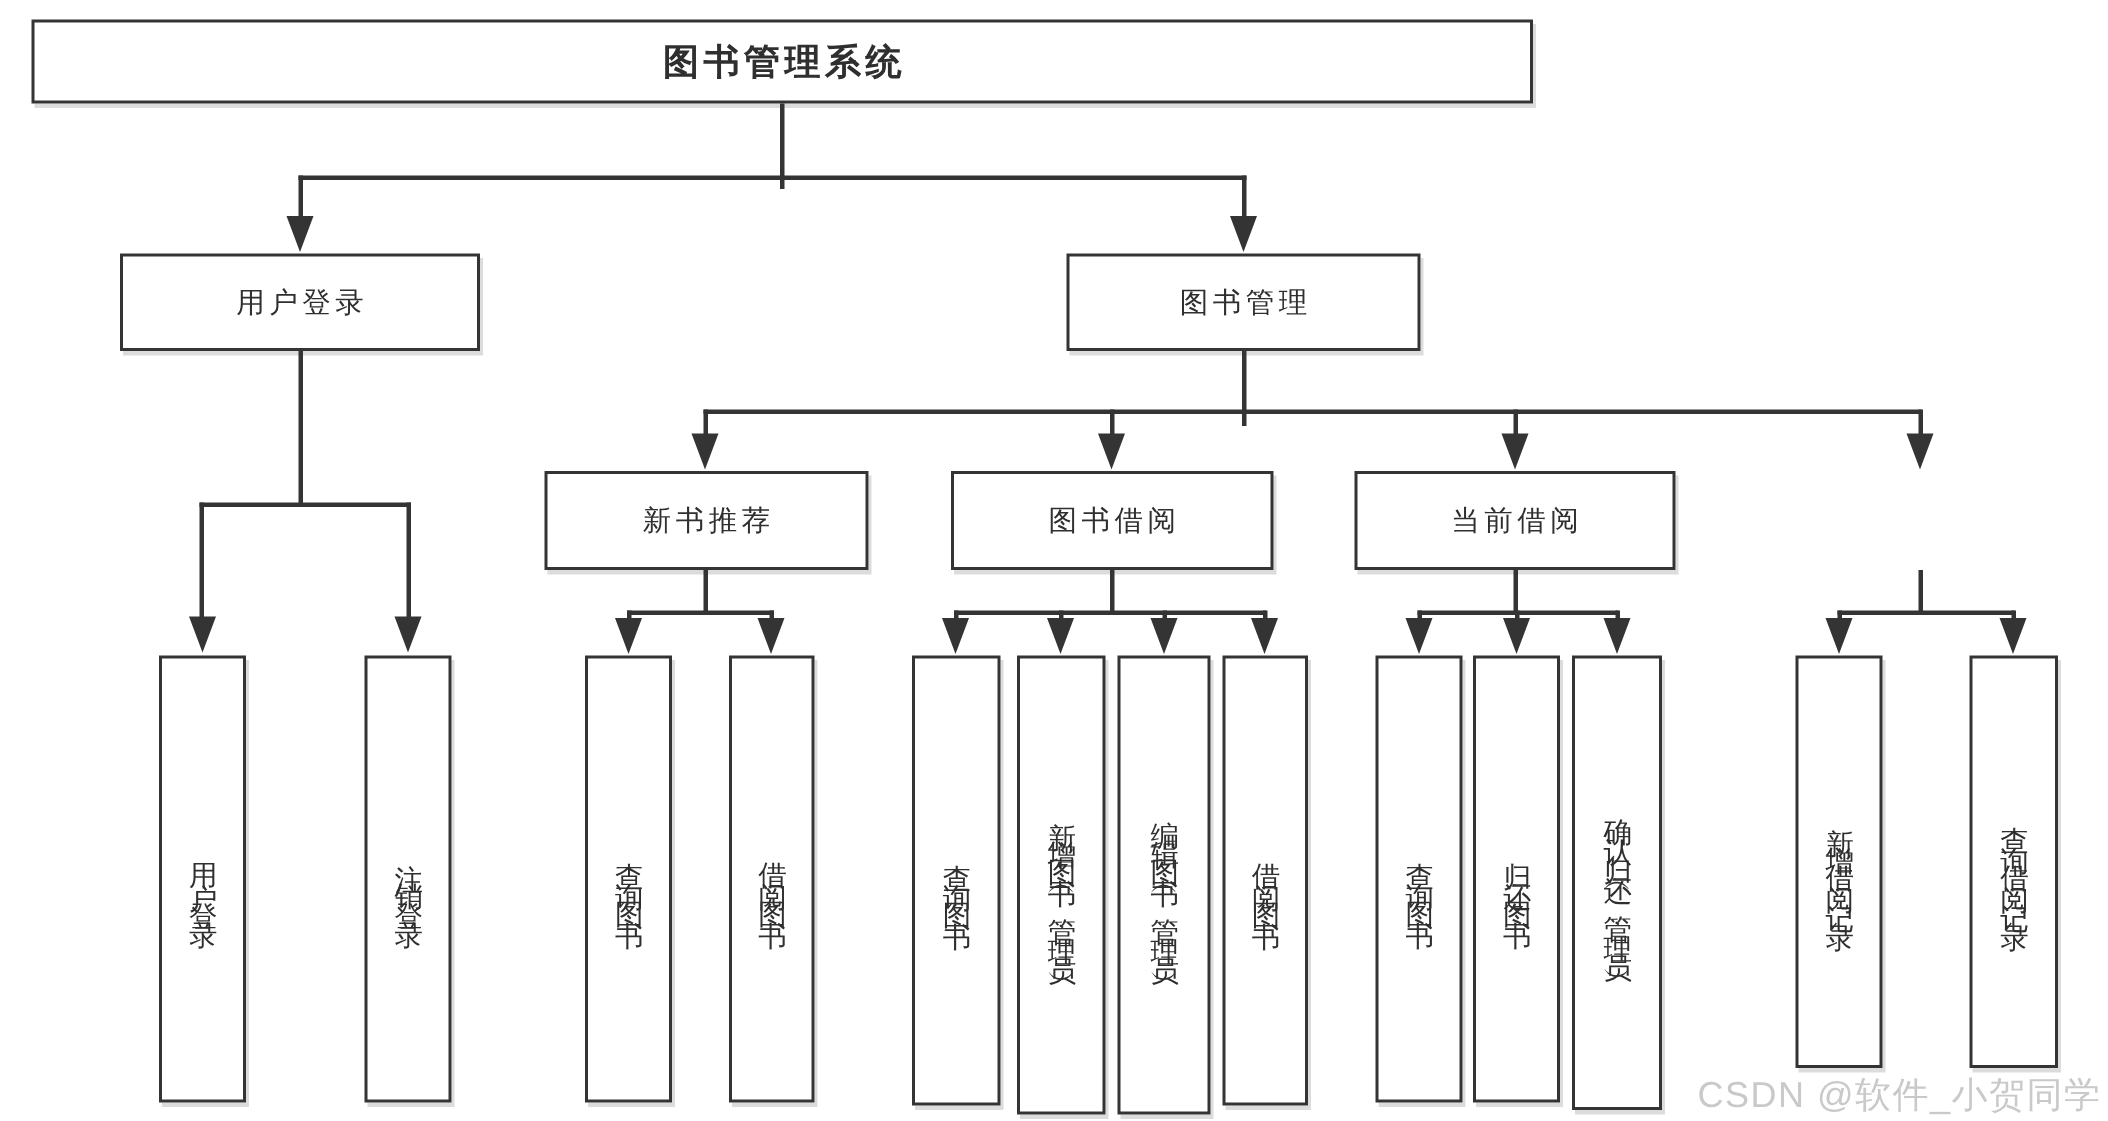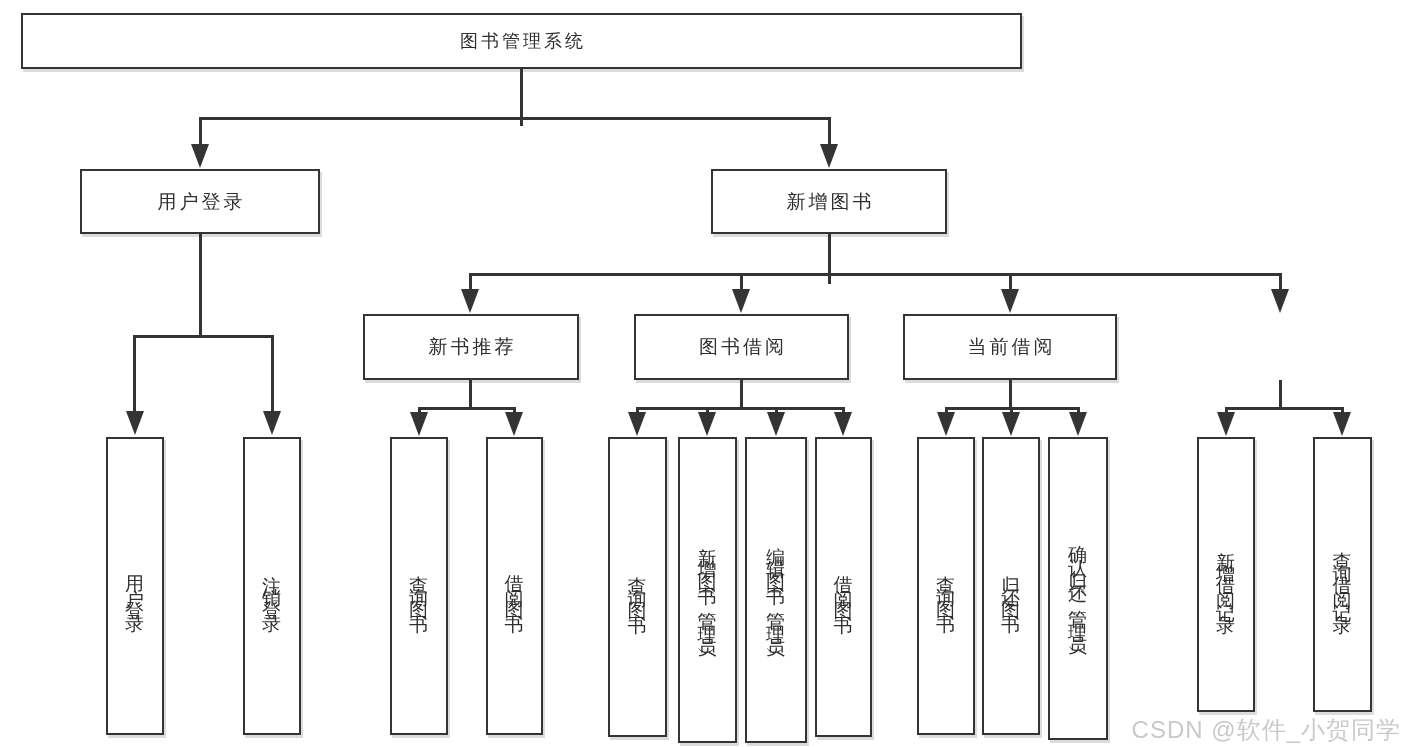--- a/index.html
+++ b/index.html
@@ -21,21 +21,21 @@
     align-items: center;
     justify-content: center;
     box-shadow: 2px 3px 0 rgba(130,130,130,0.28);
   }
   .hlabel {
     font-size: 19px;
     letter-spacing: 3px;
     white-space: nowrap;
     text-indent: 3px;
   }
-  .title-box .hlabel { font-size: 18px; }
+  .title-box .hlabel { font-size: 24px; font-weight: bold; }
   .vlabel {
     writing-mode: vertical-rl;
     text-orientation: mixed;
     font-size: 19px;
     letter-spacing: 13px;
     line-height: 1;
   }
   .hline, .vline { position: absolute; background: #343434; }
   .arrow {
     position: absolute;
@@ -68,21 +68,21 @@
   <div class="hline" style="left:199px; top:117px; width:632px; height:3px;"></div>
   <div class="vline" style="left:199px; top:117px; width:3px; height:29px;"></div>
   <div class="arrow" style="left:191px; top:144px;"></div>
   <div class="vline" style="left:828px; top:117px; width:3px; height:29px;"></div>
   <div class="arrow" style="left:820px; top:144px;"></div>
 
   <div class="box" style="left:80px; top:169px; width:240px; height:65px;">
     <span class="hlabel">用户登录</span>
   </div>
   <div class="box" style="left:711px; top:169px; width:236px; height:65px;">
-    <span class="hlabel">新增图书</span>
+    <span class="hlabel">图书管理</span>
   </div>
 
   <div class="vline" style="left:199px; top:234px; width:3px; height:104px;"></div>
   <div class="hline" style="left:133px; top:335px; width:141px; height:3px;"></div>
   <div class="vline" style="left:133px; top:335px; width:3px; height:79px;"></div>
   <div class="arrow" style="left:126px; top:411px;"></div>
   <div class="vline" style="left:271px; top:335px; width:3px; height:79px;"></div>
   <div class="arrow" style="left:263px; top:411px;"></div>
 
   <div class="vline" style="left:828px; top:234px; width:3px; height:50px;"></div>

